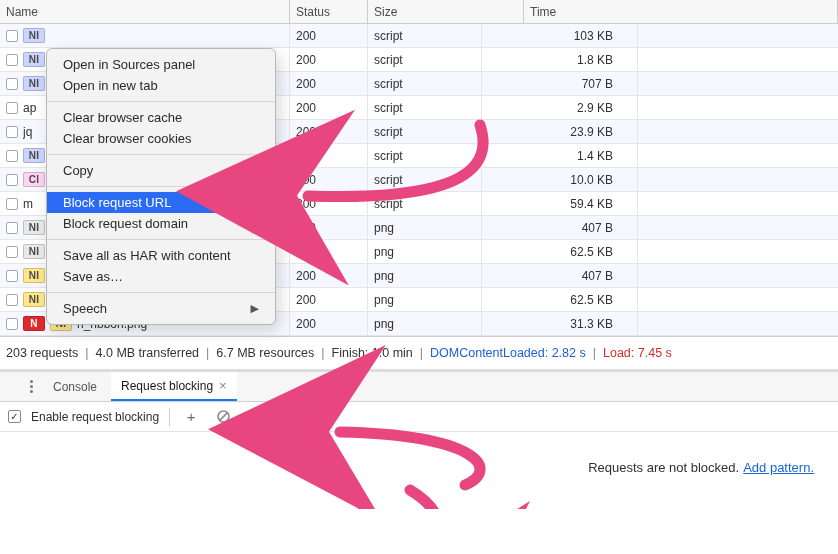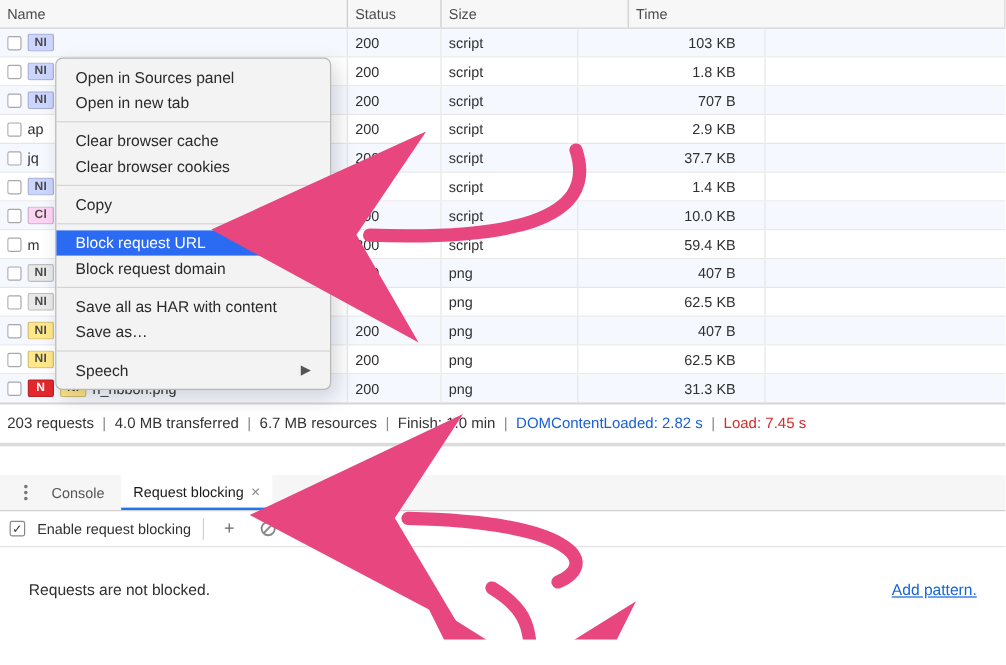--- a/index.html
+++ b/index.html
@@ -80,44 +80,42 @@
   .statusbar .blue { color:#1a5fd8; }
   .statusbar .red  { color:#d42b2b; }
   .sep-pipe { color:#888; margin:0 4px;}
 
   
   .drawer {
     border-top:3px solid #dcdcdc;
   }
   .drawer-tabs {
     display:flex; align-items:center; gap:4px;
-    height:30px; padding:0 14px;
+    height:30px; padding:0 24px;
     border-bottom:1px solid #d0d0d0;
     background:#f6f6f6;
-    margin-top:24px;
   }
   .kebab { display:flex; flex-direction:column; gap:2px; padding:0 6px;}
   .kebab span{ width:3px; height:3px; border-radius:50%; background:#777;}
   .dtab { padding:6px 10px; color:#555; display:flex; align-items:center; gap:6px;}
   .dtab.active { color:#1a1a1a; border-bottom:2px solid #1976f4; background:#fff;}
   .dtab .x { color:#888; font-size:13px;}
 
   .drawer-toolbar {
     display:flex; align-items:center; gap:10px;
     height:30px; padding:0 8px;
     border-bottom:1px solid #e2e2e2;
   }
   .chk { width:13px; height:13px; border:1px solid #888; border-radius:2px; display:flex; align-items:center; justify-content:center; font-size:10px; color:#333;}
   .tool-btn { width:22px; height:22px; border:1px solid transparent; display:flex; align-items:center; justify-content:center; color:#6c6c6c; font-size:15px; border-radius:3px;}
   .vbar { width:1px; height:18px; background:#d0d0d0;}
   .bottom-note {
-    display:flex; justify-content:space-between; align-items:center;
+    display:flex; justify-content:flex-end; align-items:center;
     padding:28px 24px 34px;
     font-size:13px;
-    gap:48px;
   }
   .bottom-note a { color:#1565d8; text-decoration:underline; margin-left:4px;}
 
   
   .arrow-layer { position:absolute; left:0; top:0; width:838px; height:554px; pointer-events:none; z-index:30;}
 </style>
 </head>
 <body>
 
 <div class="table">
@@ -181,21 +179,21 @@
       </div>
       <div class="row odd faded">
         <div class="cell name">
           <div class="name-box name-inner">
             <div class="square outer"></div>
             <span class="ellips">jq</span>
           </div>
         </div>
         <div class="cell status">200</div>
         <div class="cell type">script</div>
-        <div class="cell size">37.7 KB</div>
+        <div class="cell size">23.9 KB</div>
         <div class="cell time"></div>
       </div>
       <div class="row even faded">
         <div class="cell name">
           <div class="name-box name-inner">
             <div class="square outer"></div>
             <span class="badge blue">NI</span>
             <span class="ellips"></span>
           </div>
         </div>

